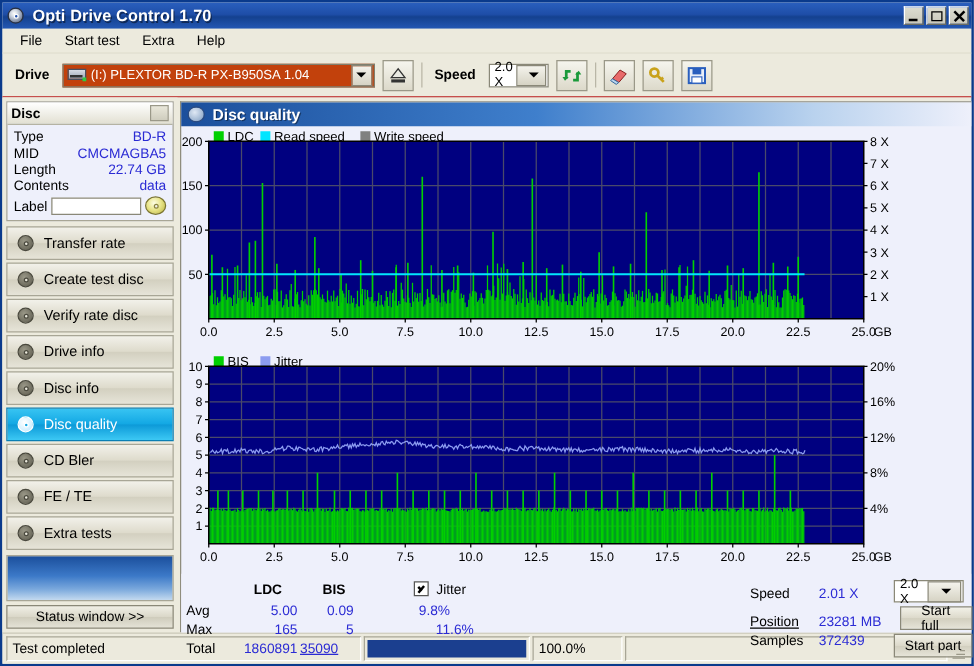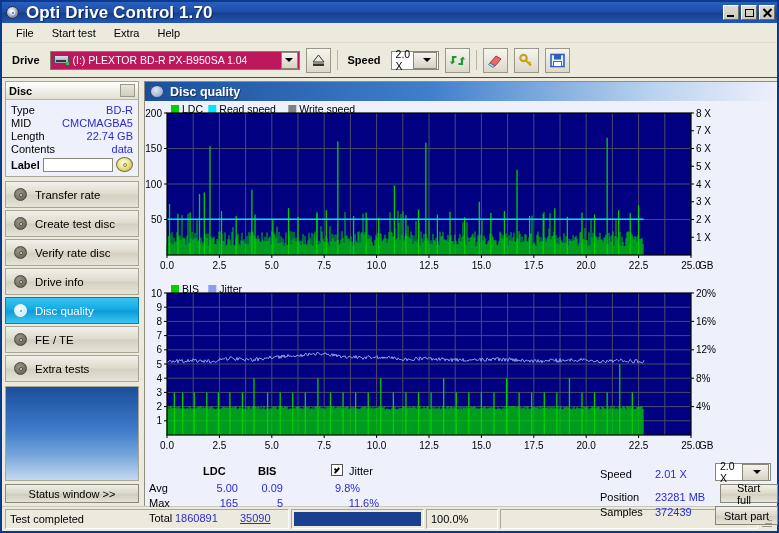--- a/index.html
+++ b/index.html
@@ -12,21 +12,21 @@
   
   .titlebar{height:21px;flex:none;display:flex;align-items:center;
     background:linear-gradient(180deg,#2a5fbe 0%,#1e4ea8 45%,#14418f 55%,#2458b4 100%);
     color:#fff;padding:0 2px 0 4px;}
   .titlebar .tb-icon{width:15px;height:15px;margin-right:5px;position:relative;flex:none;}
   .tb-icon .disc{position:absolute;left:0;top:1px;width:13px;height:13px;border-radius:50%;
     background:radial-gradient(circle at 40% 35%,#fff 0%,#cfd6e0 30%,#8f9bb0 60%,#4a5568 100%);
     border:1px solid #2a3040;box-sizing:border-box;}
   .tb-icon .hole{position:absolute;left:5px;top:6px;width:4px;height:4px;border-radius:50%;
     background:#1e4ea8;border:1px solid #fff;box-sizing:border-box;}
-  .titlebar .tb-title{font-weight:bold;font-size:17px;letter-spacing:.1px;flex:1;
+  .titlebar .tb-title{font-weight:bold;font-size:13px;letter-spacing:.1px;flex:1;
     text-shadow:1px 1px 0 rgba(0,0,0,.45);}
   .wbtns{display:flex;gap:2px;align-items:center;}
   .wbtn{width:16px;height:15px;background:linear-gradient(180deg,#dcdcd0 0%,#c9c8bb 100%);
     border:1px solid #6c6c60;border-top-color:#fff;border-left-color:#fff;
     box-sizing:border-box;position:relative;}
   .wbtn i{position:absolute;background:#000;}
   .b-min i{left:3px;top:9px;width:7px;height:2px;}
   .b-max i{left:3px;top:3px;width:9px;height:8px;background:none;border:1.5px solid #000;box-sizing:border-box;}
   .b-cl i.a,.b-cl i.b{left:2px;top:6px;width:11px;height:1.6px;}
   .b-cl i.a{transform:rotate(45deg);} .b-cl i.b{transform:rotate(-45deg);}
@@ -34,21 +34,21 @@
   
   .menubar{height:19px;flex:none;display:flex;align-items:center;gap:2px;
     background:#eceadd;padding-left:6px;border-bottom:1px solid #dedbcc;}
   .menubar div{padding:2px 8px;font-size:11px;}
 
   
   .toolbar{height:34px;flex:none;display:flex;align-items:center;gap:6px;
     background:#eceadd;padding:0 6px;border-bottom:1px solid #b91c1c;}
   .tb-label{font-weight:bold;font-size:11px;padding:0 4px;}
   .drivebox{display:flex;align-items:center;height:19px;flex:none;
-    background:#be185d;border:1px solid #7f7f6e;box-sizing:border-box;width:250px;}
+    background:#c2410c;border:1px solid #7f7f6e;box-sizing:border-box;width:250px;}
   .drivebox .dicon{width:16px;height:14px;margin:0 3px;flex:none;position:relative;}
   .dicon .body{position:absolute;left:0;top:2px;width:15px;height:9px;
     background:linear-gradient(180deg,#d8dce4 0%,#9aa4b4 100%);border:1px solid #4a5060;box-sizing:border-box;}
   .dicon .slot{position:absolute;left:2px;top:7px;width:10px;height:2px;background:#333;}
   .dicon .led{position:absolute;left:12px;top:9px;width:3px;height:3px;background:#2ecc40;}
   .drivebox .dtext{color:#fff;font-size:10.5px;white-space:nowrap;overflow:hidden;flex:1;}
   .cbarrow{width:17px;height:17px;flex:none;margin-right:1px;
     background:linear-gradient(180deg,#f4f3ec 0%,#d6d3c4 100%);
     border:1px solid #8a8878;box-sizing:border-box;display:flex;align-items:center;justify-content:center;}
   .cbarrow::after{content:"";border-left:4px solid transparent;border-right:4px solid transparent;
@@ -68,21 +68,21 @@
   .discpanel{border:1px solid #a8a696;background:#eef0fb;box-sizing:border-box;}
   .dp-head{display:flex;align-items:center;justify-content:space-between;height:17px;
     background:linear-gradient(180deg,#ffffff 0%,#e2e0d2 100%);border-bottom:1px solid #b5b3a3;padding:0 3px;}
   .dp-head b{font-size:11px;}
   .dp-head .sq{width:15px;height:13px;background:linear-gradient(180deg,#e9e7da,#cfcdbe);
     border:1px solid #9a9888;box-sizing:border-box;}
   .dp-rows{padding:3px 5px 4px 5px;}
   .dp-row{display:flex;justify-content:space-between;align-items:center;height:13px;font-size:11px;}
   .dp-row .k{color:#000;}
   .dp-row .v{color:#2b2bd4;font-weight:normal;}
-  .lblrow{display:flex;align-items:center;gap:3px;margin-top:2px;font-weight:bold;}
+  .lblrow{display:flex;align-items:flex-end;gap:3px;margin-top:2px;}
   .lblrow .k{font-size:11px;}
   .lblinput{flex:1;height:14px;background:#fff;border:1px solid #8a8878;box-sizing:border-box;}
   .cdicon{width:17px;height:15px;border-radius:50%;flex:none;
     background:radial-gradient(circle at 42% 35%,#fdfde4 0%,#e9e58a 45%,#b9b23e 100%);
     border:1px solid #7a7430;box-sizing:border-box;position:relative;}
   .cdicon::after{content:"";position:absolute;left:6px;top:5px;width:4px;height:4px;
     border-radius:50%;background:#f2f2ea;border:1px solid #8a8440;box-sizing:border-box;}
 
   .navlist{margin-top:4px;display:flex;flex-direction:column;gap:2px;}
   .navitem{height:27px;display:flex;align-items:center;gap:7px;padding-left:7px;
@@ -292,26 +292,40 @@
             </span>
           <span>Verify rate disc</span>
         </div>
         <div class="navitem">
           <span class="navicon">
               <span class="d"></span>
               <span class="h"></span>
             </span>
           <span>Drive info</span>
         </div>
+        <div class="navitem">
+          <span class="navicon">
+              <span class="d"></span>
+              <span class="h"></span>
+            </span>
+          <span>Disc info</span>
+        </div>
         <div class="navitem active">
           <span class="navicon">
               <span class="d"></span>
               <span class="h"></span>
             </span>
           <span>Disc quality</span>
+        </div>
+        <div class="navitem">
+          <span class="navicon">
+              <span class="d"></span>
+              <span class="h"></span>
+            </span>
+          <span>CD Bler</span>
         </div>
         <div class="navitem">
           <span class="navicon">
               <span class="d"></span>
               <span class="h"></span>
             </span>
           <span>FE / TE</span>
         </div>
         <div class="navitem">
           <span class="navicon">
@@ -1549,26 +1563,26 @@
         <span class="stxt b" style="left:53px;top:24px;width:40px;text-align:right;">5.00</span>
         <span class="stxt b" style="left:100px;top:24px;width:38px;text-align:right;">0.09</span>
         <span class="stxt b" style="left:190px;top:24px;width:44px;text-align:left;">9.8%</span>
 
         <span class="stxt" style="left:4px;top:39px;">Max</span>
         <span class="stxt b" style="left:53px;top:39px;width:40px;text-align:right;">165</span>
         <span class="stxt b" style="left:100px;top:39px;width:38px;text-align:right;">5</span>
         <span class="stxt b" style="left:186px;top:39px;width:48px;text-align:right;">11.6%</span>
 
         <span class="stxt" style="left:4px;top:54px;">Total</span>
-        <span class="stxt b" style="left:30px;top:54px;width:63px;">1860891</span>
+        <span class="stxt b" style="left:30px;top:54px;width:63px;text-align:right;">1860891</span>
         <span class="stxt b" style="left:95px;top:54px;width:43px;text-align:left;text-decoration:underline;">35090</span>
 
         <span class="stxt" style="left:455px;top:10px;">Speed</span>
         <span class="stxt b" style="left:510px;top:10px;">2.01 X</span>
-        <span class="stxt" style="left:455px;top:33px;">Position</span>
+        <span class="stxt" style="left:455px;top:33px;text-decoration:underline;">Position</span>
         <span class="stxt b" style="left:510px;top:33px;">23281 MB</span>
         <span class="stxt" style="left:455px;top:48px;">Samples</span>
         <span class="stxt b" style="left:510px;top:48px;">372439</span>
 
         <span class="ssel" style="left:570px;top:5px;width:56px;">
           <span>2.0 X</span>
           <span class="cbarrow"></span>
         </span>
         <span class="sbtn" style="left:575px;top:26px;width:58px;height:19px;padding-left:16px;">Start full</span>
         <span class="sbtn" style="left:570px;top:48px;width:63px;height:19px;">Start part</span>

